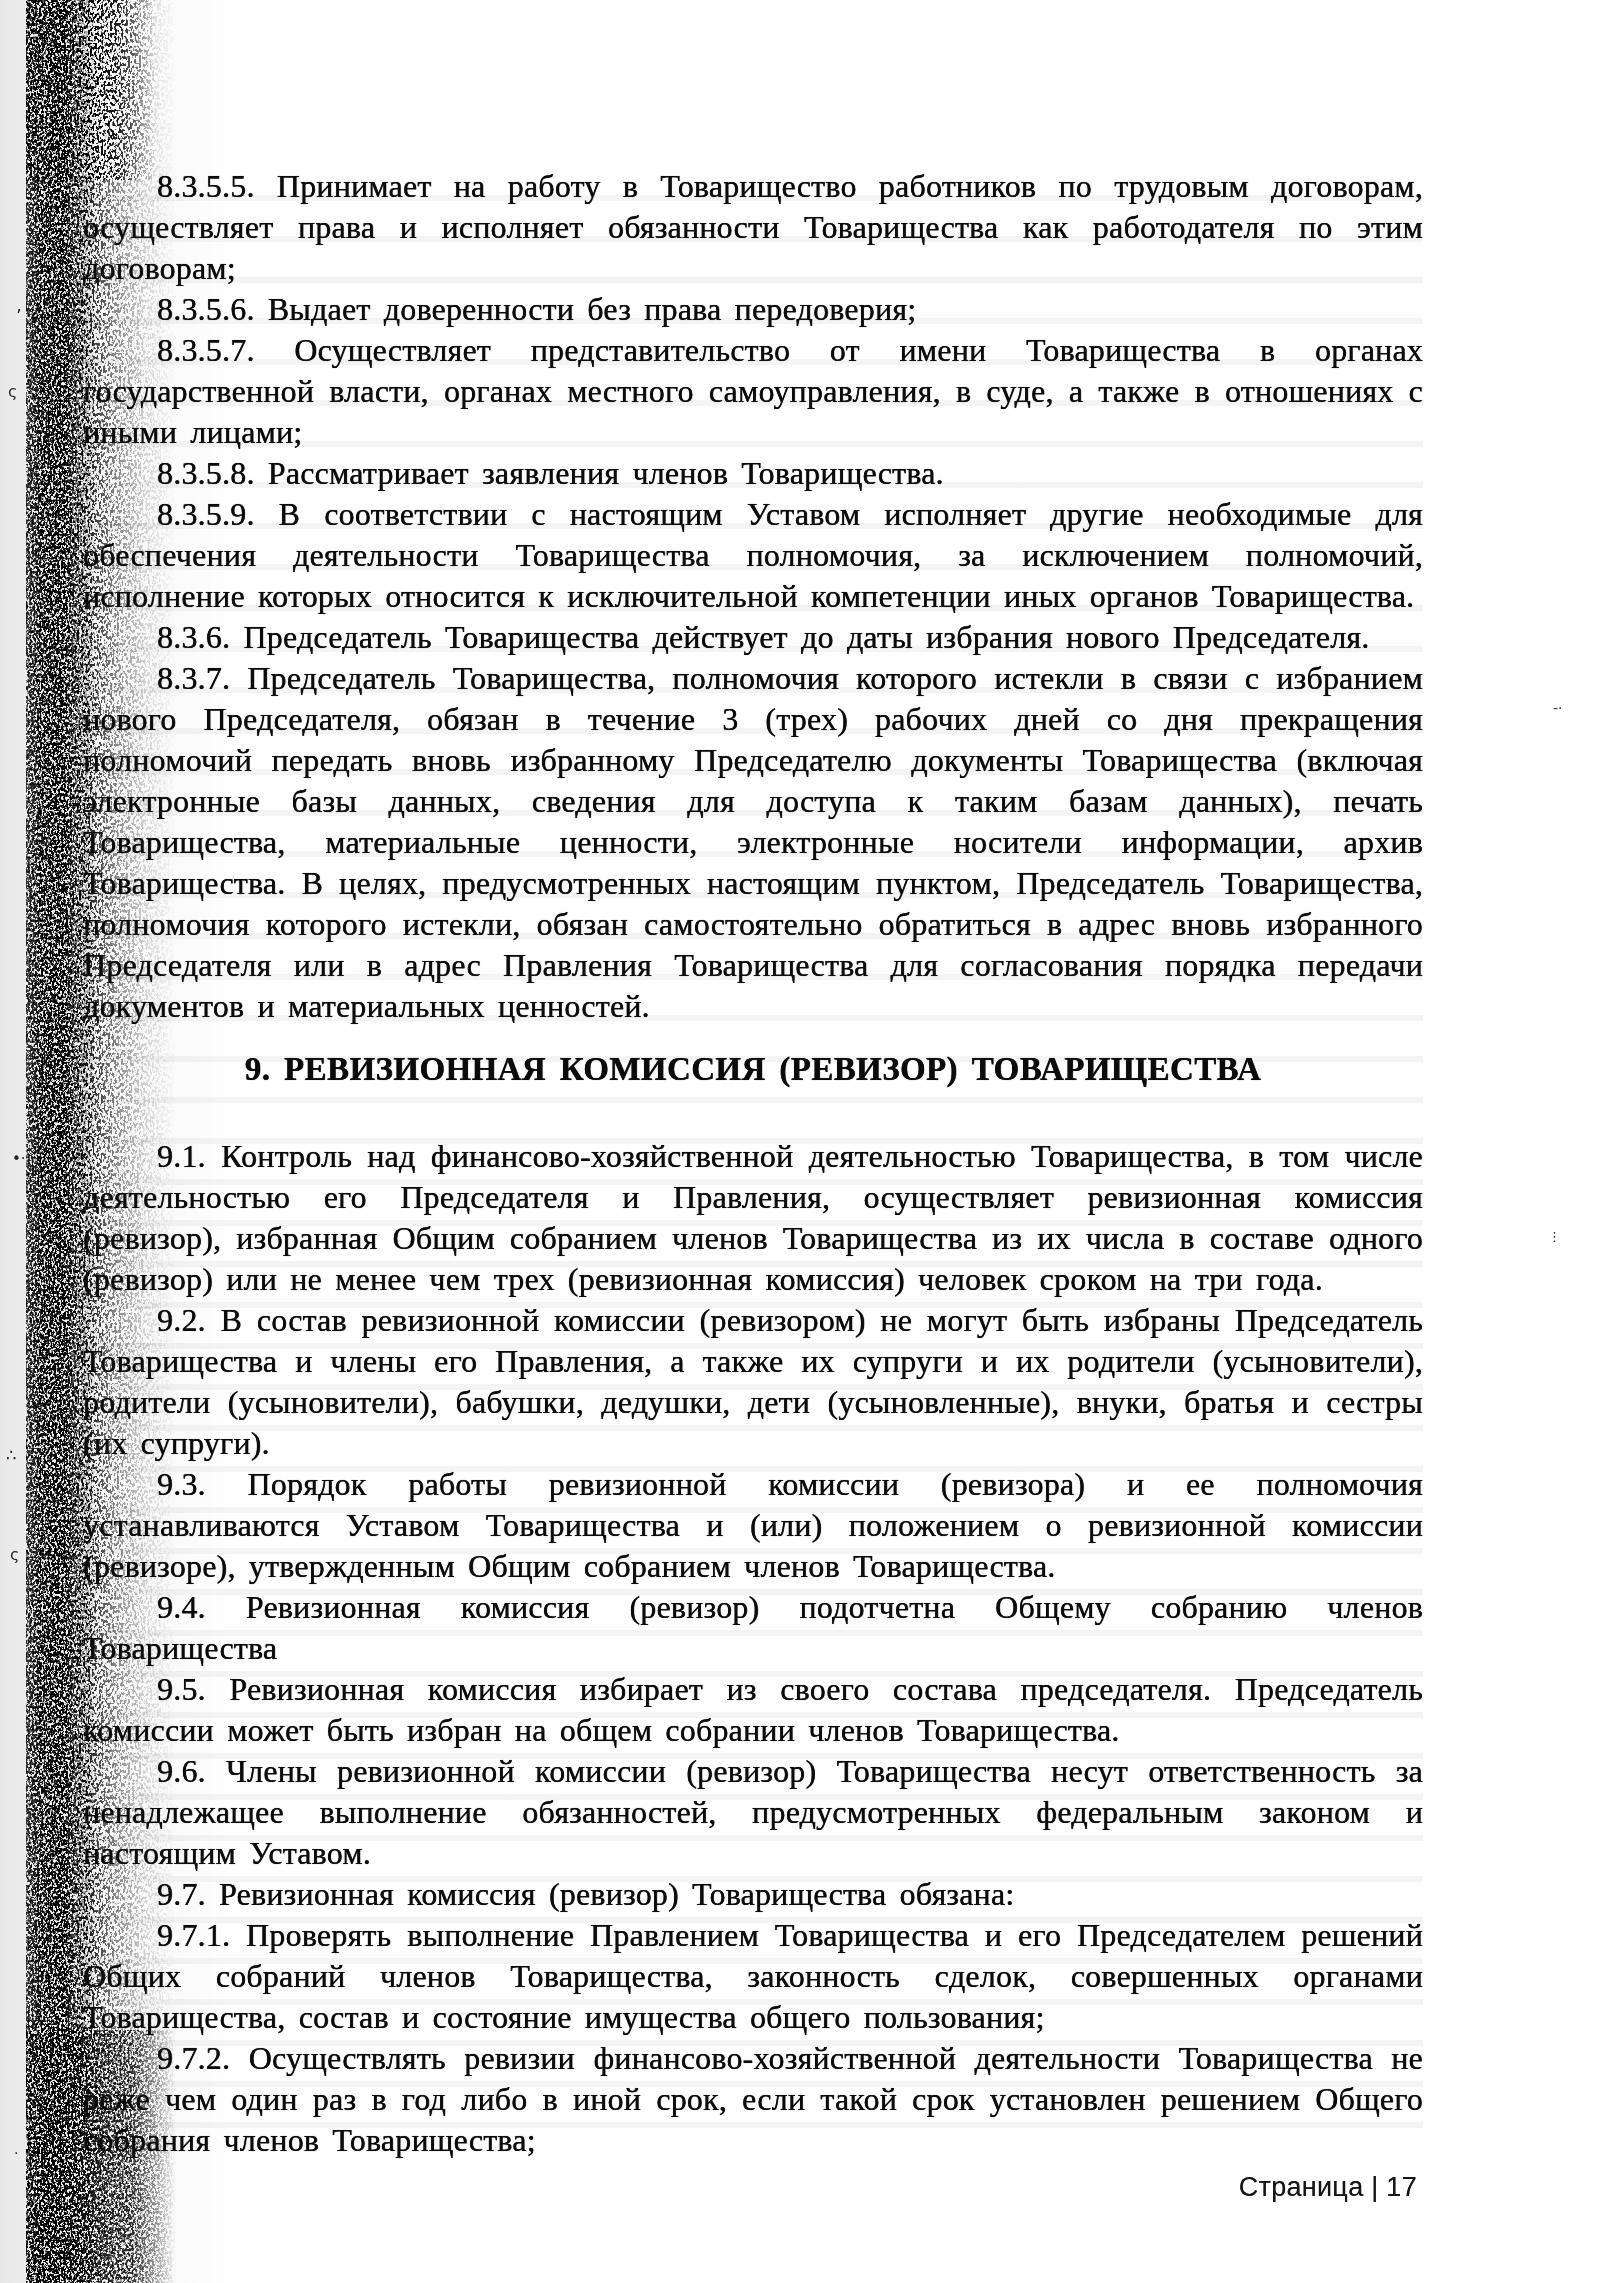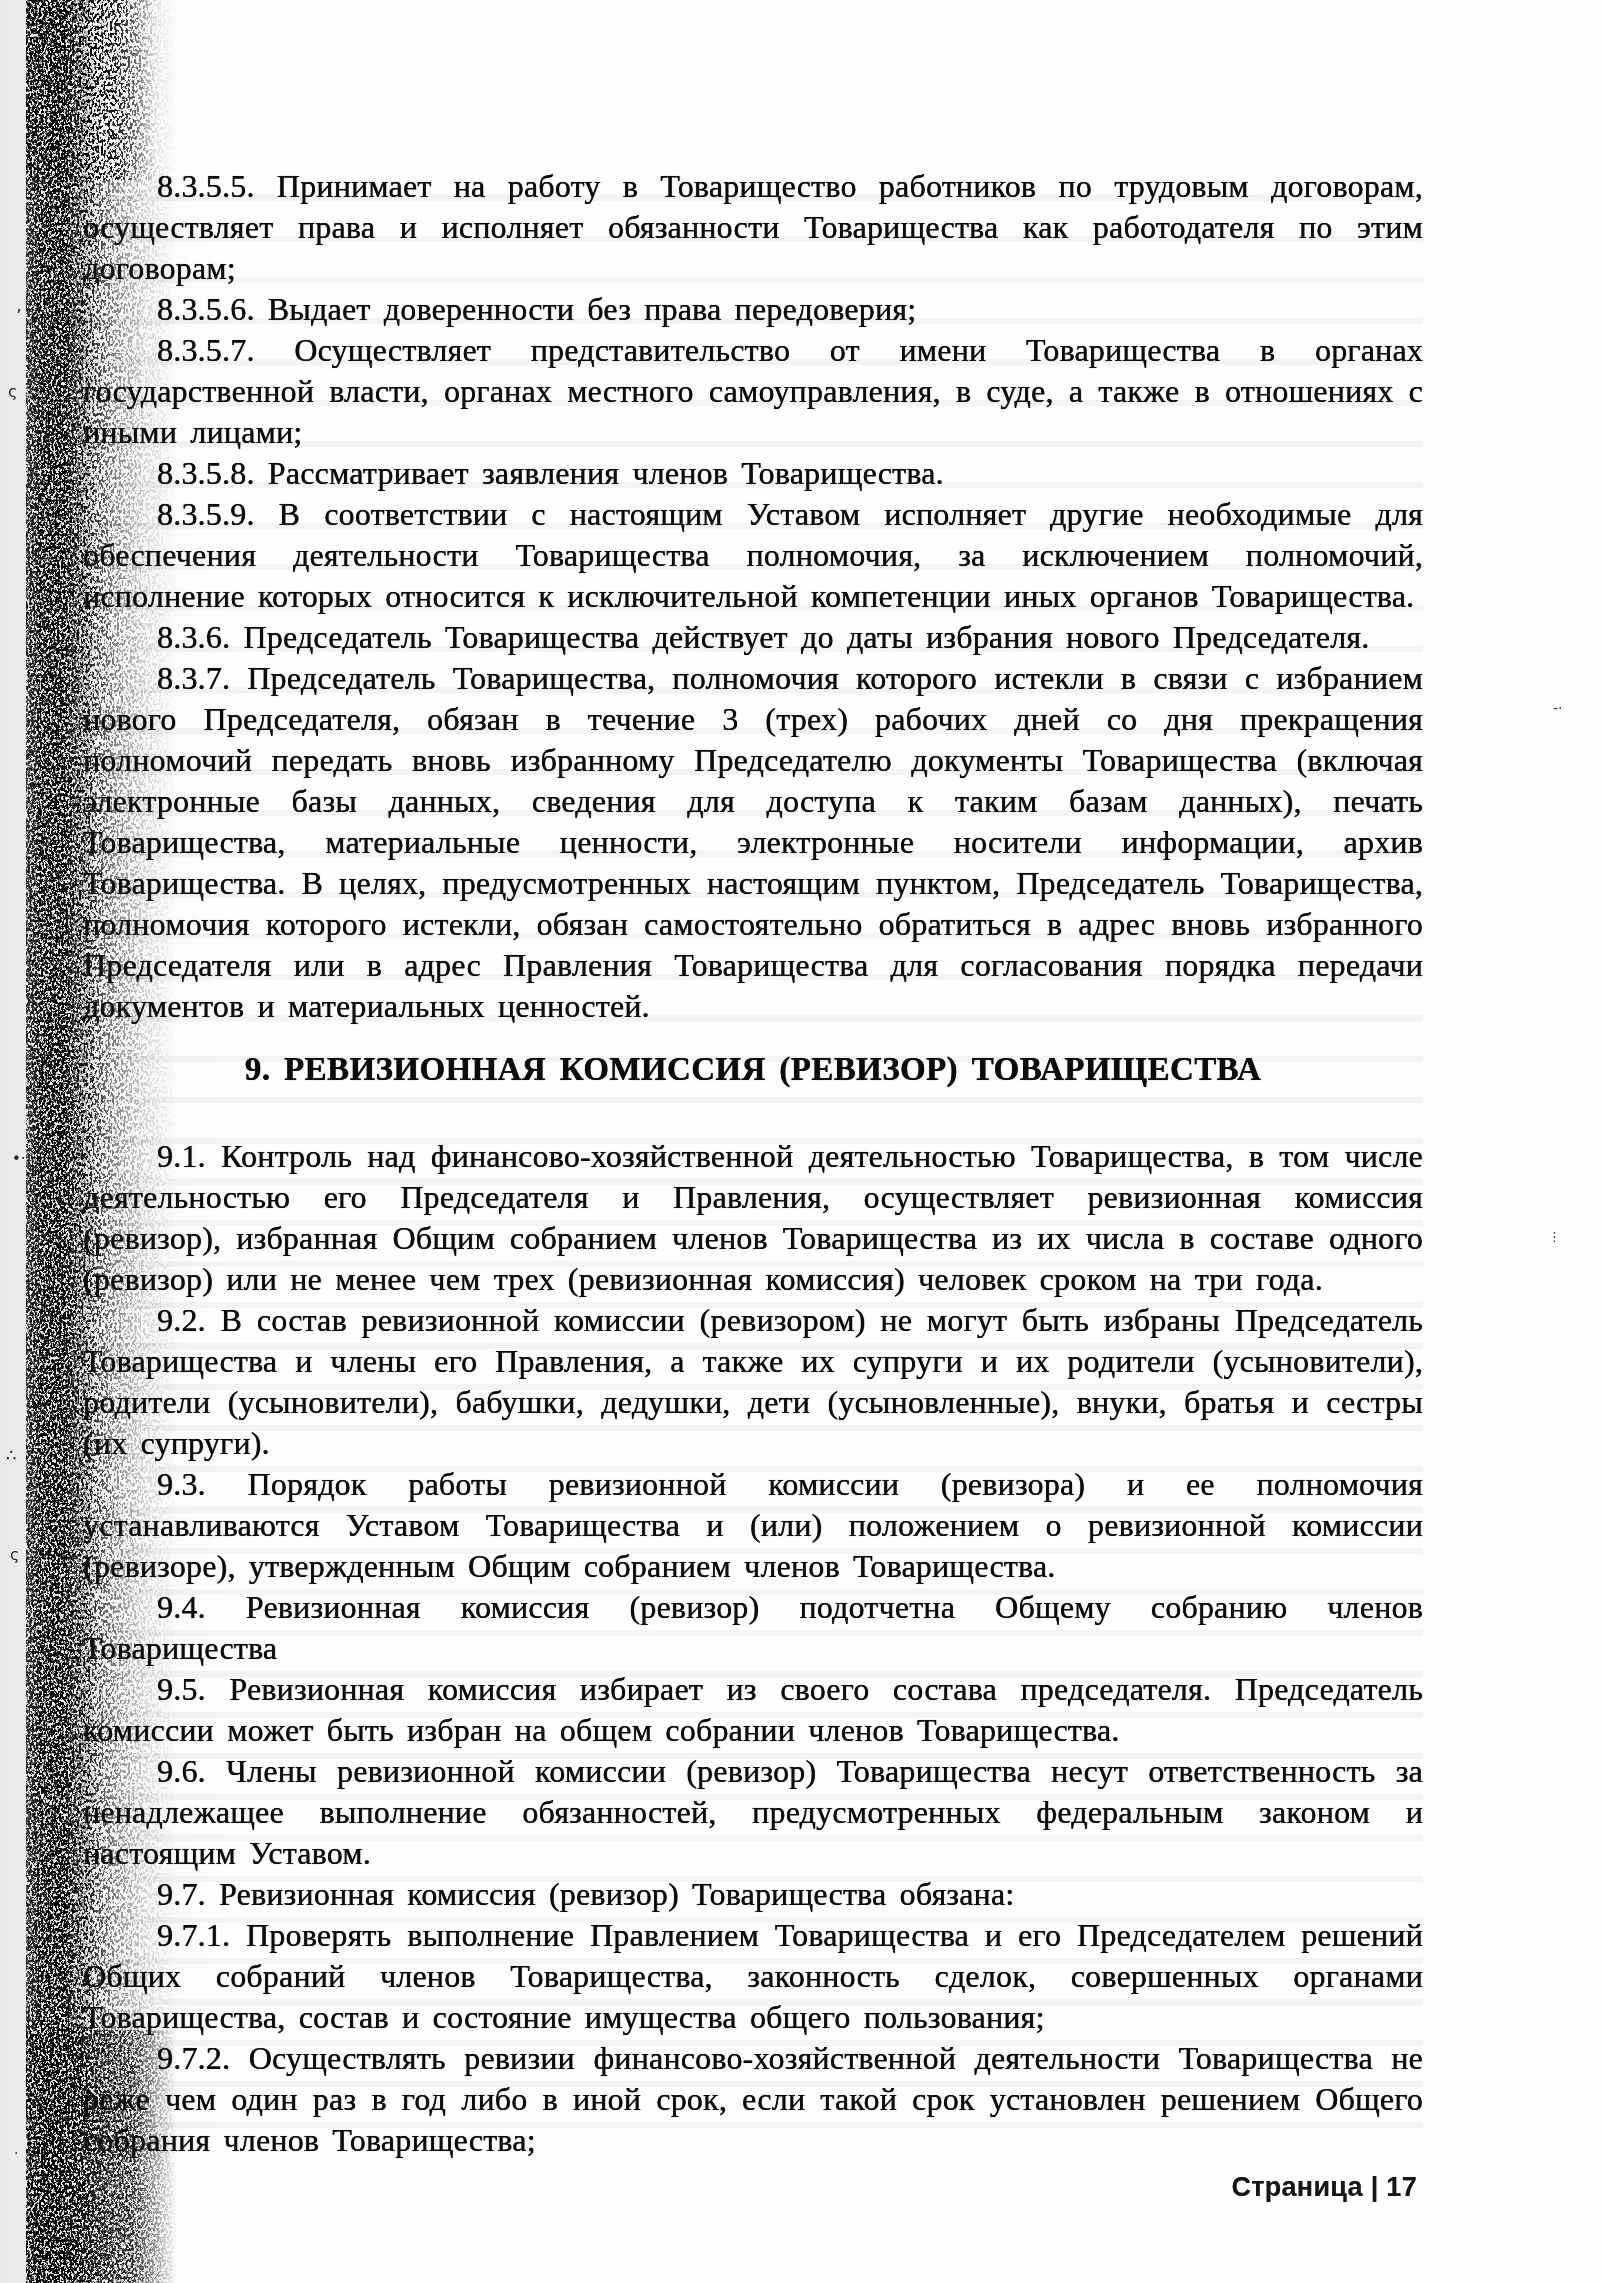--- a/index.html
+++ b/index.html
@@ -43,21 +43,21 @@
     text-indent:0;
     letter-spacing:0.4px;
     line-height:41px;
   }
   
   .footer{
     position:absolute;
     top:2172px; right:185px;
     font-family:"Liberation Sans", sans-serif;
     font-size:27px;
-    font-weight:bold;
+    font-weight:normal;
     color:#161616;
     letter-spacing:0.3px;
     text-shadow:0 0 0.5px rgba(0,0,0,0.6);
     z-index:2;
     margin-left:32px;
   }
   
   .scan-noise{
     position:absolute; left:26px; top:0;
     width:150px; height:2283px;

